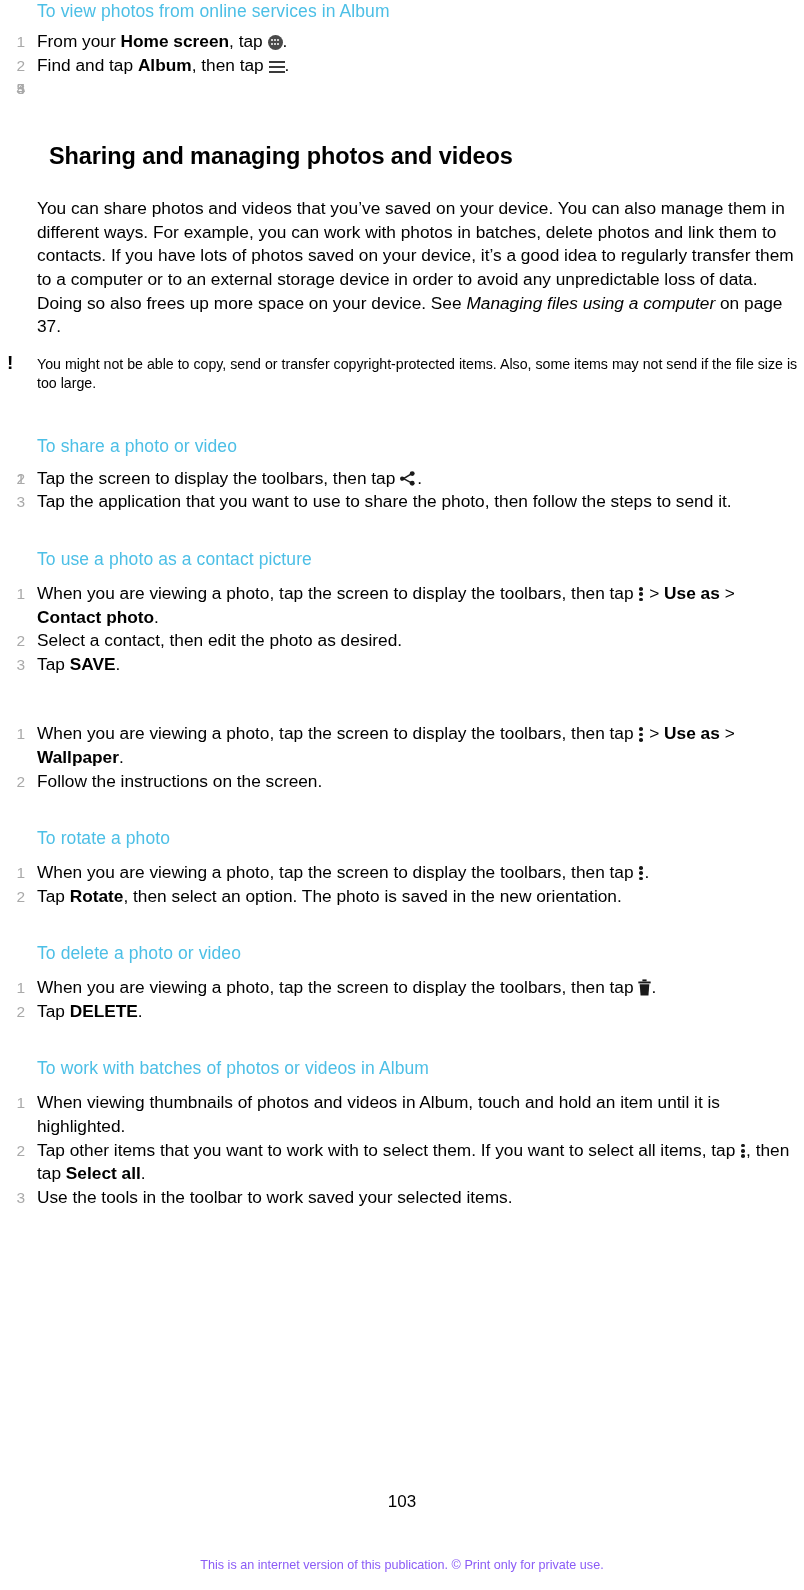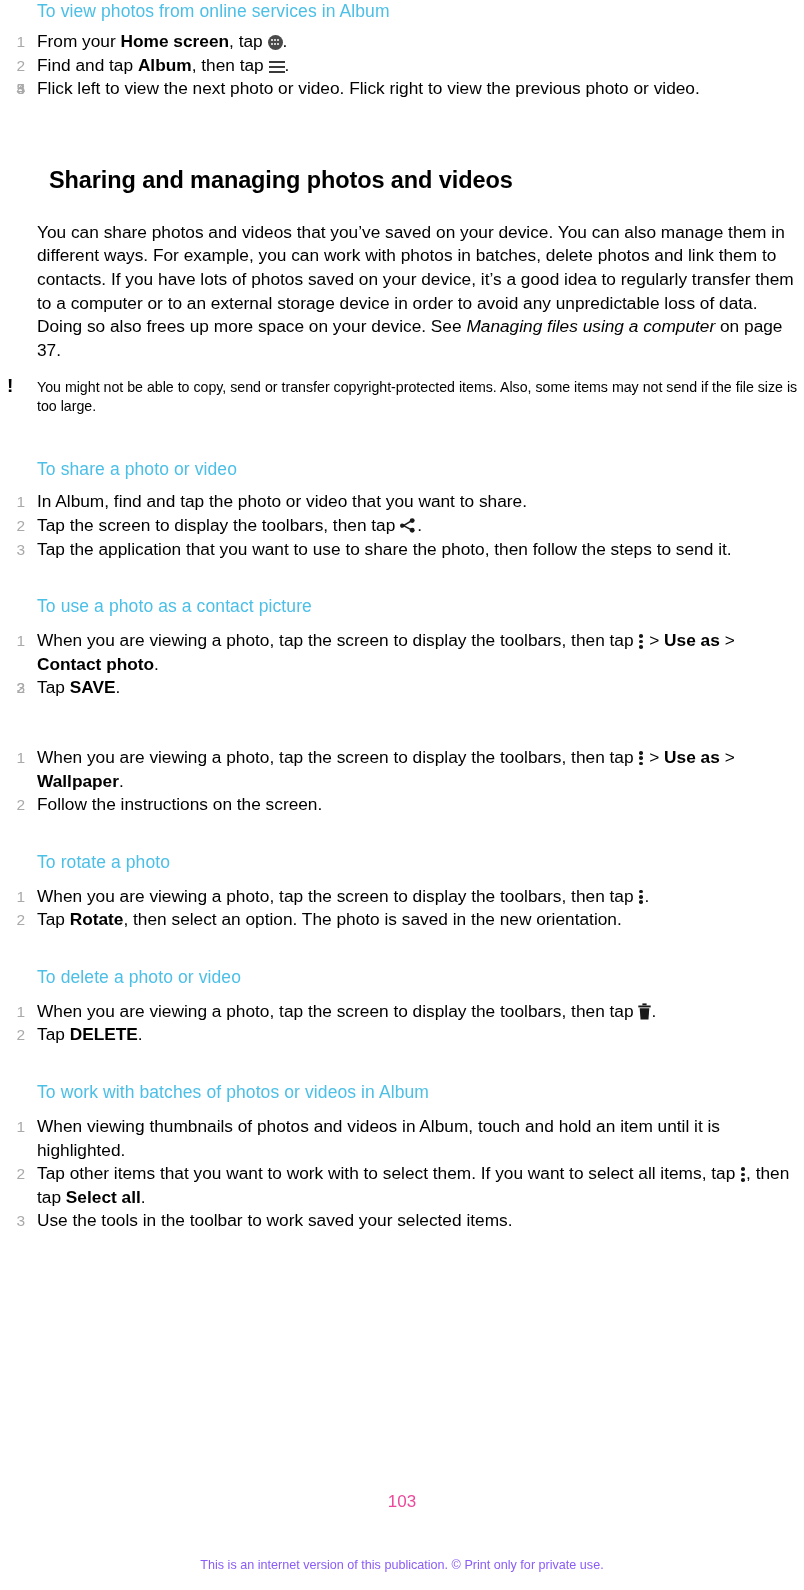--- a/index.html
+++ b/index.html
@@ -168,21 +168,21 @@
   .sp-18 { height: 18px; }
   .sp-30 { height: 30px; }
   .sp-34 { height: 34px; }
 
   
   .page-number {
     position: absolute;
     left: 0; right: 0;
     top: 1492px;
     text-align: center;
-    color: #ec4899;
+    color: #000000;
     font-size: 17px;
     line-height: 20px;
   }
   .footer-note {
     position: absolute;
     left: 0; right: 0;
     top: 1557px;
     text-align: center;
     color: #8b5cf6;
     font-size: 12.6px;
@@ -208,21 +208,20 @@
       <span><span>Find and tap </span><b>Album</b><span>, then tap </span><span class="ico ico-hamburger"><i></i><i></i><i></i></span><span>.</span></span>
     </li>
     <li>
       <span class="num">3</span>
     </li>
     <li>
       <span class="num">4</span>
     </li>
     <li>
       <span class="num">5</span>
-      <span>Flick left to view the next photo or video. Flick right to view the previous photo or video.</span>
     </li>
   </ol>
 
   <div class="sp-34"></div>
   <div class="sp-18"></div>
 
   <h2 class="main-head">Sharing and managing photos and videos</h2>
   <div class="sp-14"></div>
 
   <p class="body-para"><span>You can share photos and videos that you’ve saved on your device. You can also manage them in different ways. For example, you can work with photos in batches, delete photos and link them to contacts. If you have lots of photos saved on your device, it’s a good idea to regularly transfer them to a computer or to an external storage device in order to avoid any unpredictable loss of data. Doing so also frees up more space on your device. See </span><i>Managing files using a computer</i><span> on page 37.</span></p>
@@ -236,21 +235,20 @@
 
   <div class="sp-34"></div>
   <div class="sp-8"></div>
 
   <h3 class="sub-head">To share a photo or video</h3>
   <div class="sp-10"></div>
 
   <ol class="steps">
     <li>
       <span class="num">1</span>
-      <span>In Album, find and tap the photo or video that you want to share.</span>
     </li>
     <li>
       <span class="num">2</span>
       <span><span>Tap the screen to display the toolbars, then tap </span><span class="ico ico-share"><svg viewBox="0 0 17 15" width="17" height="15" aria-hidden="true">
              <path d="M1.2 9.0 L11.0 3.2" stroke="#1a1a1a" stroke-width="1.5" fill="none"></path>
              <path d="M1.2 6.4 L11.0 11.6" stroke="#1a1a1a" stroke-width="1.5" fill="none"></path>
              <circle cx="12.2" cy="2.6" r="2.45" fill="#1a1a1a"></circle>
              <circle cx="12.2" cy="12.3" r="2.45" fill="#1a1a1a"></circle>
              <circle cx="2.2" cy="7.6" r="2.2" fill="#1a1a1a"></circle>
            </svg></span><span>.</span></span>
@@ -267,20 +265,21 @@
   <h3 class="sub-head">To use a photo as a contact picture</h3>
   <div class="sp-12"></div>
 
   <ol class="steps">
     <li>
       <span class="num">1</span>
       <span><span>When you are viewing a photo, tap the screen to display the toolbars, then tap </span><span class="ico ico-overflow"><i></i><i></i><i></i></span><span> &gt; </span><b>Use as</b><span> &gt; </span><b>Contact photo</b><span>.</span></span>
     </li>
     <li>
       <span class="num">2</span>
+      <span>Select a contact, then edit the photo as desired.</span>
     </li>
     <li>
       <span class="num">3</span>
       <span><span>Tap </span><b>SAVE</b><span>.</span></span>
     </li>
   </ol>
 
   <div class="sp-30"></div>
   <div class="sp-4"></div>
 

